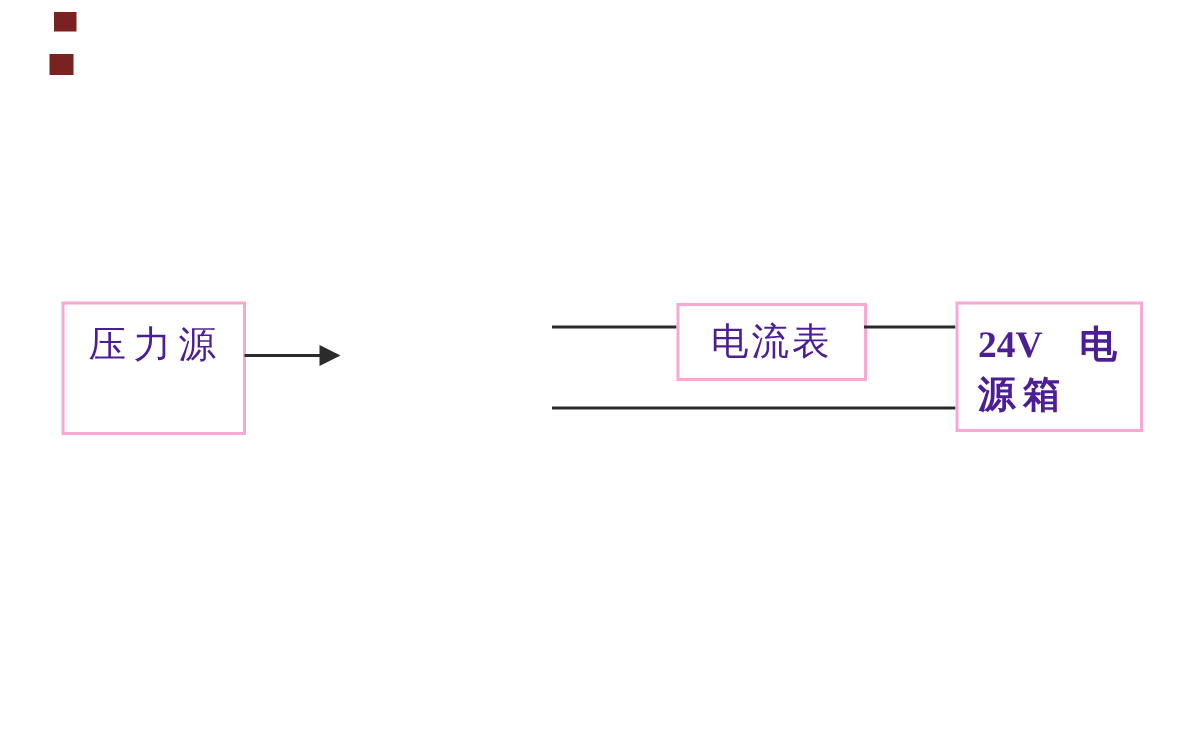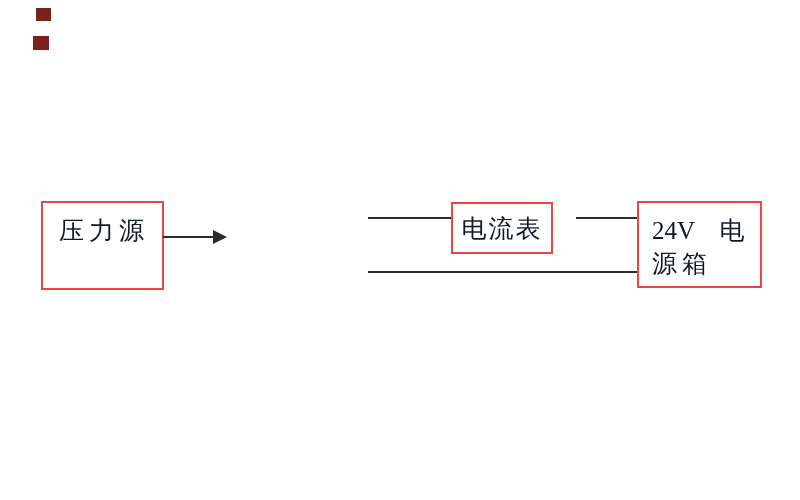--- a/index.html
+++ b/index.html
@@ -18,48 +18,49 @@
   }
   .marker-square {
     position: absolute;
     background: #7a2121;
   }
   #marker-1 { left: 36px; top: 8px;  width: 15px; height: 13px; }
   #marker-2 { left: 33px; top: 36px; width: 16px; height: 14px; }
 
   .dbox {
     position: absolute;
-    border: 2px solid #ef4444;
+    border: 2px solid #f9a8d4;
     background: #ffffff;
     box-sizing: border-box;
     font-size: 25px;
     line-height: 33px;
-    color: #0f172a;
+    color: #4c1d95;
   }
   #box-pressure {
     left: 41px; top: 201px; width: 123px; height: 89px;
     padding: 11px 0 0 16px;
     letter-spacing: 5px;
   }
   #box-transmitter {
     left: 227px; top: 203px; width: 143px; height: 85px;
     padding: 10px 0 0 14px;
   }
   #box-transmitter .line1 { letter-spacing: 5px; }
   #box-transmitter .line2 { letter-spacing: 0; }
   #box-ammeter {
-    left: 451px; top: 202px; width: 102px; height: 52px;
+    left: 451px; top: 202px; width: 127px; height: 52px;
     display: flex; align-items: center; justify-content: center;
     letter-spacing: 2px;
     padding: 0;
   }
   #box-power {
     left: 637px; top: 201px; width: 125px; height: 87px;
     padding: 11px 0 0 13px;
     line-height: 33px;
+    font-weight: bold;
   }
   #box-power .line2 { letter-spacing: 5px; }
 
   .wire {
     position: absolute;
     height: 2px;
     background: #2b2b2b;
   }
   #wire-top-a    { left: 368px; top: 217px; width: 85px; }
   #wire-top-b    { left: 576px; top: 217px; width: 63px; }

